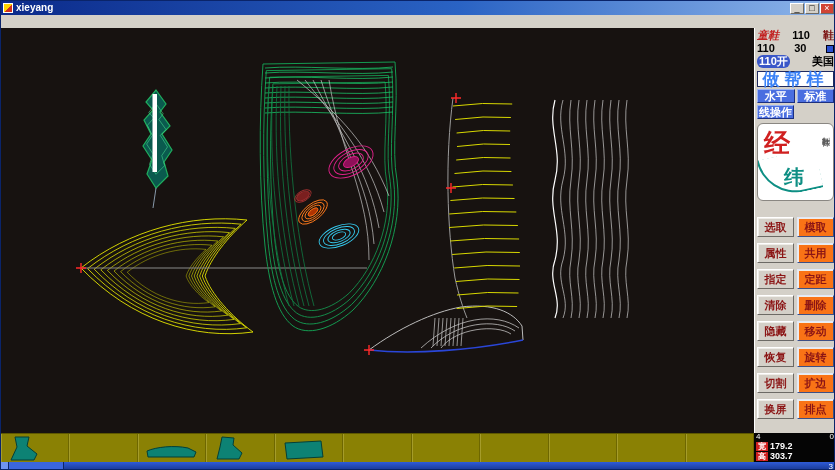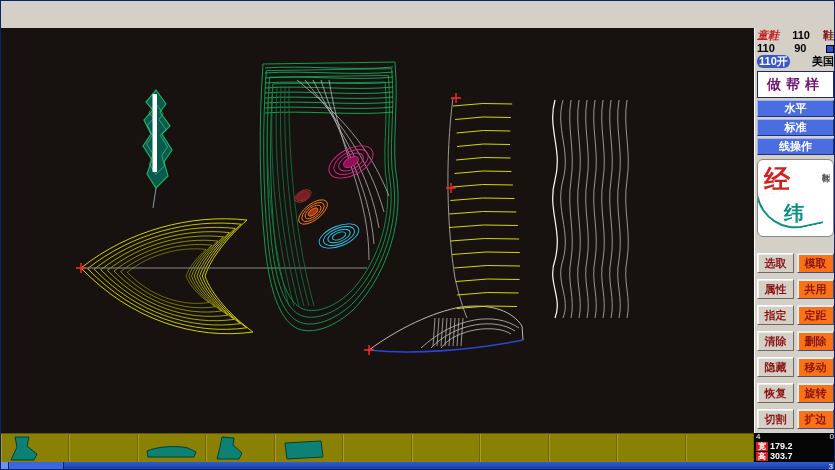--- a/index.html
+++ b/index.html
@@ -41,25 +41,25 @@
     background:#d4d0c8; border-left:1px solid #fff; padding:1px 2px;
     font-size:11px; color:#000;
   }
   .info-row { display:flex; justify-content:space-between; align-items:center;
     font-weight:bold; height:13px; line-height:13px; }
   .red-text { color:#c22020;font-style:italic; }
   .maroon-text { color:#7a1010; }
   .chip-blue { background:#3a57c8; color:#fff; padding:0 2px; font-weight:bold;border-radius:6px; }
   .swatch { width:8px; height:8px; background:#2a50d0; border:1px solid #001; }
   #make-pattern {
-    margin:3px 0 2px 0; height:27px; background:#fff; border:1px solid #202a60;
-    color:#701a75; font-weight:bold; font-size:14px; letter-spacing:5px;
+    margin:3px 0 2px 0; height:16px; background:#fff; border:1px solid #202a60;
+    color:#3b82f6; font-weight:bold; font-size:17px; letter-spacing:5px;
     display:flex; align-items:center; justify-content:center; cursor:default;
   }
-  .mode-row { display:flex; gap:2px; margin-top:2px;flex-direction:column; }
+  .mode-row { display:flex; gap:2px; margin-top:2px; }
   .mode-btn {
     flex:1; height:14px; background:#4a6ee0; color:#fff; font-size:11px; font-weight:bold;
     display:flex; align-items:center; justify-content:center;
     border:1px solid; border-color:#9cb4f4 #1c2f80 #1c2f80 #9cb4f4; cursor:default;
   }
   .mode-btn.half { flex:0 0 48%; }
   
   #brand-logo {
     position:relative; margin:4px 0; height:78px; background:#fff;
     border:1px solid #8a8782; border-radius:6px; overflow:hidden;
@@ -108,20 +108,27 @@
   }
   #bar-seg-a { width:8px; height:9px; background:#6f93f0; border-right:1px solid #0d2566; }
   #bar-seg-b { width:55px; height:9px; background:#3b66dd; border-right:1px solid #0d2566; }
   #bar-corner-number { margin-left:auto; margin-right:3px; color:#fff; font-size:8px; line-height:8px; }
 </style>
 </head>
 <body>
 
 <div id="app">
 
+  <div id="titlebar">
+    <span id="app-icon"></span>
+    <span id="window-title">xieyang</span>
+    <span class="winbtn">_</span>
+    <span class="winbtn">□</span>
+    <span class="winbtn close">×</span>
+  </div>
 
 
   <div id="canvas">
     <svg id="wireframe-svg" width="753" height="405" viewBox="0 0 753 405">
         <path d="M155 62 L165 76 L159 84 L169 98 L161 106 L171 122 L163 134 L167 148 L155 160 L146 146 L151 132 L142 118 L150 106 L143 92 L152 82 L145 74 Z" stroke="#1fae5e" stroke-width="1.2" fill="#0a5a4e"></path>
         <path d="M155 62 L165 76 L159 84 L169 98 L161 106 L171 122 L163 134 L167 148 L155 160 L146 146 L151 132 L142 118 L150 106 L143 92 L152 82 L145 74 Z" stroke="#45d98f" stroke-width="0.8" fill="none" transform="translate(155 111) scale(0.72) translate(-155 -111)"></path>
         <rect x="151.5" y="66" width="4.5" height="78" fill="#ffffff"></rect>
         <path d="M155 160 L152 180" stroke="#8899aa" stroke-width="1" fill="none"></path>
         <path d="M80 240 C128 202 190 186 246 192 C226 210 210 230 204 248 C210 266 230 288 252 304 C194 312 130 292 80 240 Z" stroke="#e6e600" stroke-width="0.9" fill="none" transform="translate(168 248) scale(1) translate(-168 -248)"></path>
         <path d="M80 240 C128 202 190 186 246 192 C226 210 210 230 204 248 C210 266 230 288 252 304 C194 312 130 292 80 240 Z" stroke="#e6e600" stroke-width="0.9" fill="none" transform="translate(168 248) scale(0.925) translate(-168 -248)"></path>
@@ -219,21 +226,21 @@
   </div>
 
   <div id="panel">
     <div class="info-row">
       <span class="red-text">童鞋</span>
       <span>110</span>
       <span class="maroon-text">鞋</span>
     </div>
     <div class="info-row">
       <span>110</span>
-      <span>90</span>
+      <span>30</span>
       <span class="swatch"></span>
     </div>
     <div class="info-row">
       <span class="chip-blue">110开</span>
       <span>美国</span>
     </div>
 
     <div id="make-pattern">做帮样</div>
 
     <div class="mode-row" id="mode-row">

